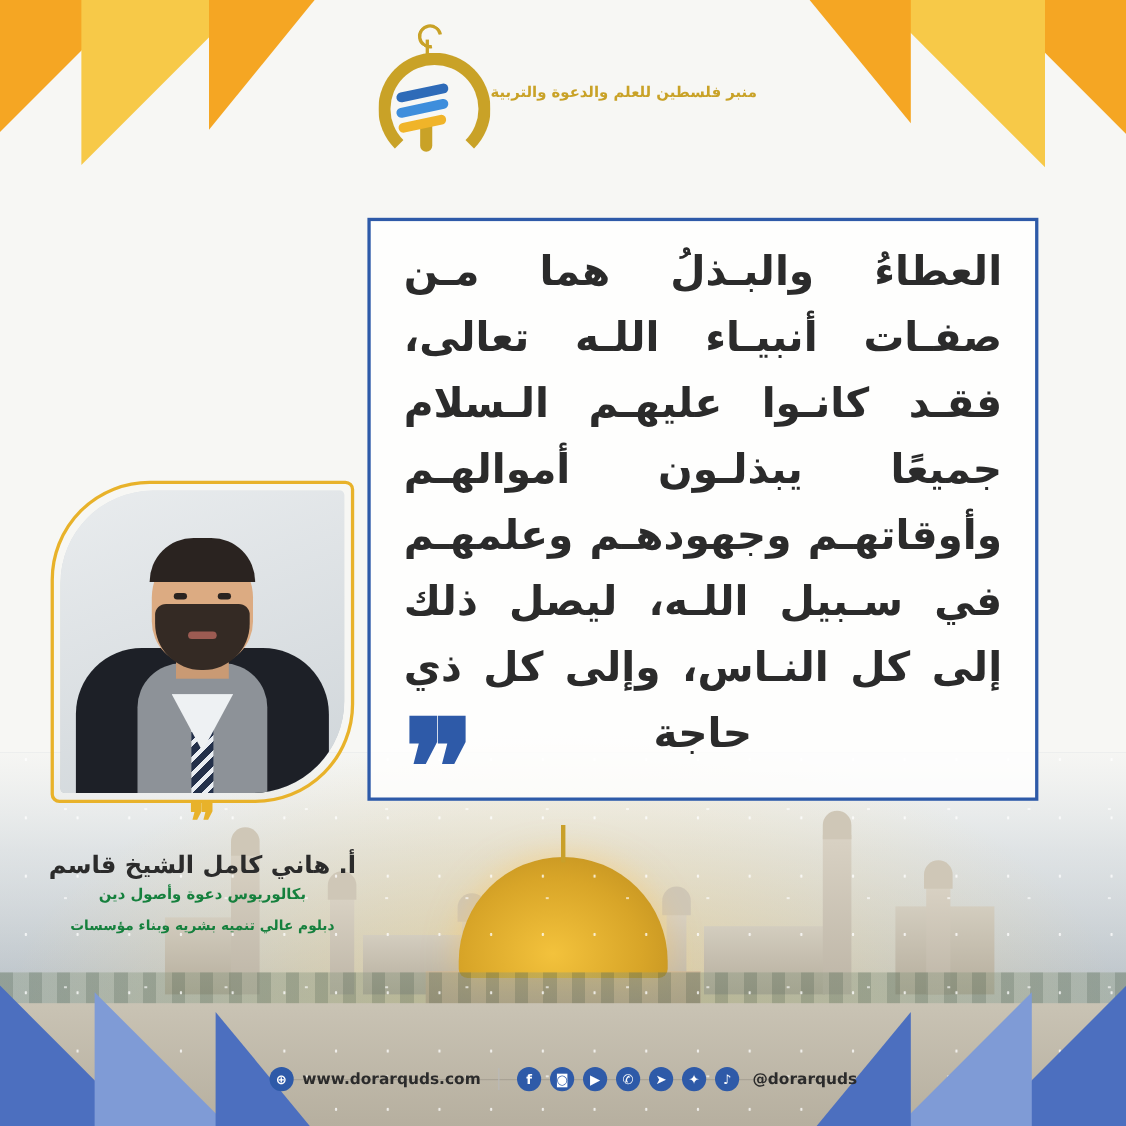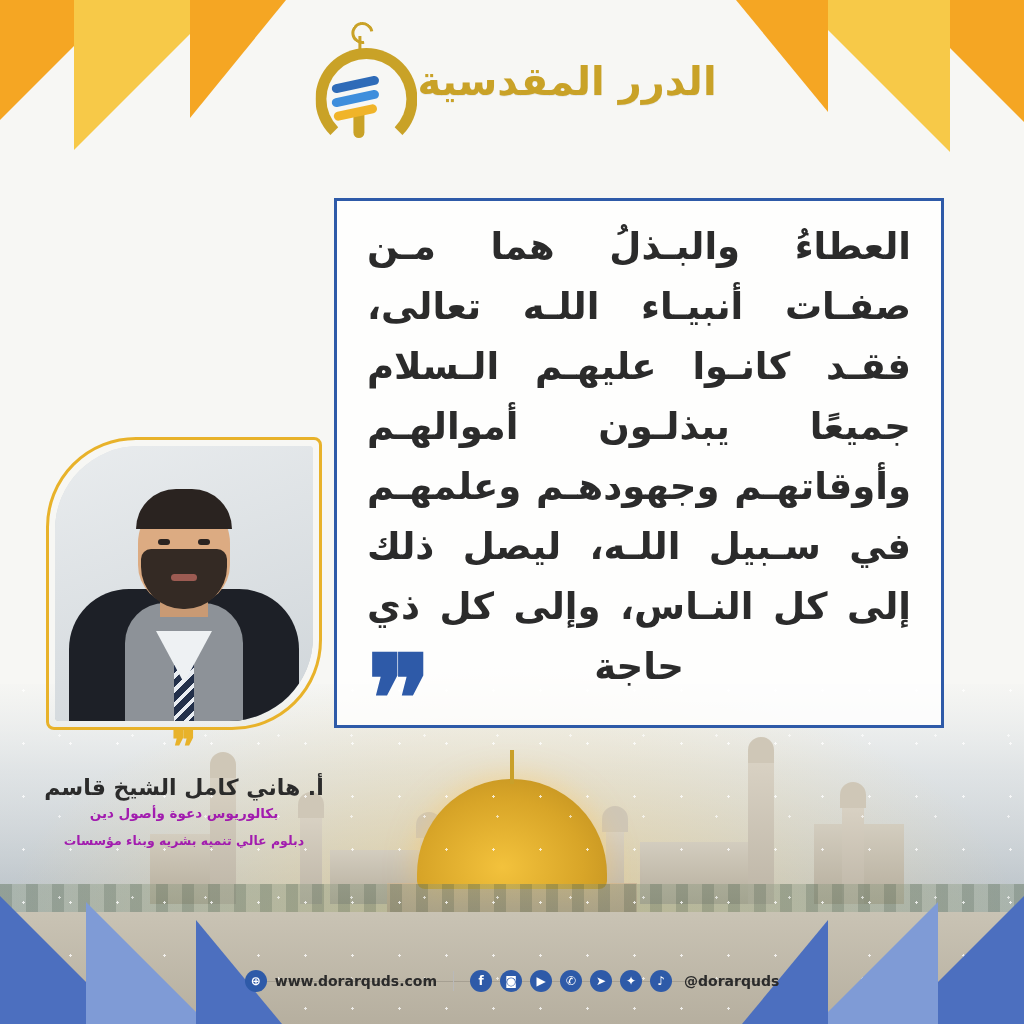--- a/index.html
+++ b/index.html
@@ -246,21 +246,21 @@
   .p-eye.r{left:calc(50% + 14px);}
 
   .quote-small{
     margin-top:10px;font-size:46px;line-height:.7;color:#E8B22A;font-weight:bold;
     font-family:"DejaVu Serif","Liberation Serif",serif;direction:ltr;
   }
   .sp-name{
     margin-top:12px;direction:rtl;font-size:22px;font-weight:bold;color:#2b2b2b;
   }
   .sp-line{
-    direction:rtl;font-size:13.5px;color:#a21caf;margin-top:5px;font-weight:bold;
+    direction:rtl;font-size:13.5px;color:#15803d;margin-top:5px;font-weight:bold;
   }
   .sp-line.small{font-size:12.5px;margin-top:12px;}
 
   
   .footer{
     position:absolute;bottom:26px;left:0;right:0;height:34px;z-index:30;
     display:flex;align-items:center;justify-content:center;gap:16px;
   }
   .social{
     display:flex;align-items:center;gap:8px;direction:ltr;
@@ -330,21 +330,21 @@
     <div class="logo-mark">
       <div class="crescent"></div>
       <div class="stem"></div>
       <div class="loop"></div>
       <div class="tail"></div>
       <div class="wave1"></div>
       <div class="wave2"></div>
       <div class="wave3"></div>
     </div>
     <div class="logo-text">
-      <div class="logo-title">الدرر المقدسية</div>
+      <div class="logo-sub">منبر فلسطين للعلم والدعوة والتربية</div>
     </div>
   </div>
 
   <div class="quote-card">
     <div class="quote-text">العطاءُ والبـذلُ هما مـن صفـات أنبيـاء اللـه تعالى، فقـد كانـوا عليهـم الـسلام جميعًا يبذلـون أموالهـم وأوقاتهـم وجهودهـم وعلمهـم في سـبيل اللـه، ليصل ذلك إلى كل النـاس، وإلى كل ذي حاجة</div>
     <div class="big-quote">❞</div>
   </div>
 
   <div class="speaker">
     <div class="photo-frame">

